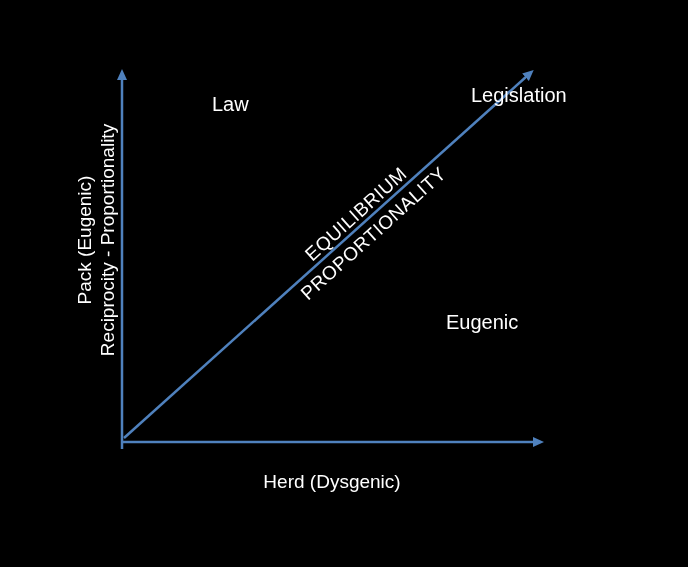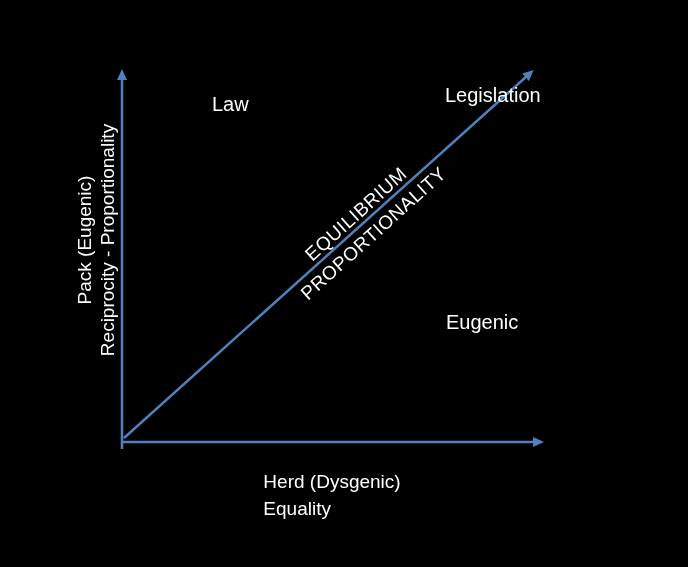--- a/index.html
+++ b/index.html
@@ -45,21 +45,21 @@
   .y-axis-label {
     left: 96px;
     top: 240px;
     text-align: center;
     transform: translate(-50%, -50%) rotate(-90deg);
     line-height: 23px;
   }
   .x-axis-label {
     left: 332px;
     top: 468px;
-    text-align: left;
+    text-align: right;
     transform: translateX(-50%);
     line-height: 27px;
   }
 </style>
 </head>
 <body>
 
 <div class="canvas">
 
   <svg width="688" height="567" viewBox="0 0 688 567">
@@ -71,32 +71,31 @@
 
     <line x1="122" y1="449" x2="122" y2="78" stroke-width="2.5" marker-end="url(#arrow)" stroke="#4F81BD"></line>
 
     <line x1="122" y1="442" x2="535" y2="442" stroke-width="2.5" marker-end="url(#arrow)" stroke="#4F81BD"></line>
 
     <line x1="124" y1="438" x2="527" y2="76" stroke-width="2.5" marker-end="url(#arrow)" stroke="#4F81BD"></line>
   </svg>
 
   <div class="label region-label" style="left:212px; top:92px;">Law</div>
 
-  <div class="label region-label" style="left:445px; top:83px;">Legislation</div>
+  <div class="label region-label" style="left:471px; top:83px;">Legislation</div>
 
   <div class="label region-label" style="left:446px; top:310px;">Eugenic</div>
 
   <div class="label diagonal-label">
     <div>EQUILIBRIUM</div>
     <div>PROPORTIONALITY</div>
   </div>
 
   <div class="label y-axis-label">
     <div>Pack (Eugenic)</div>
     <div>Reciprocity - Proportionality</div>
   </div>
 
   <div class="label x-axis-label">
     <div>Herd (Dysgenic)</div>
-    <div>Equality</div>
   </div>
 
 </div>
 
 </body></html>

